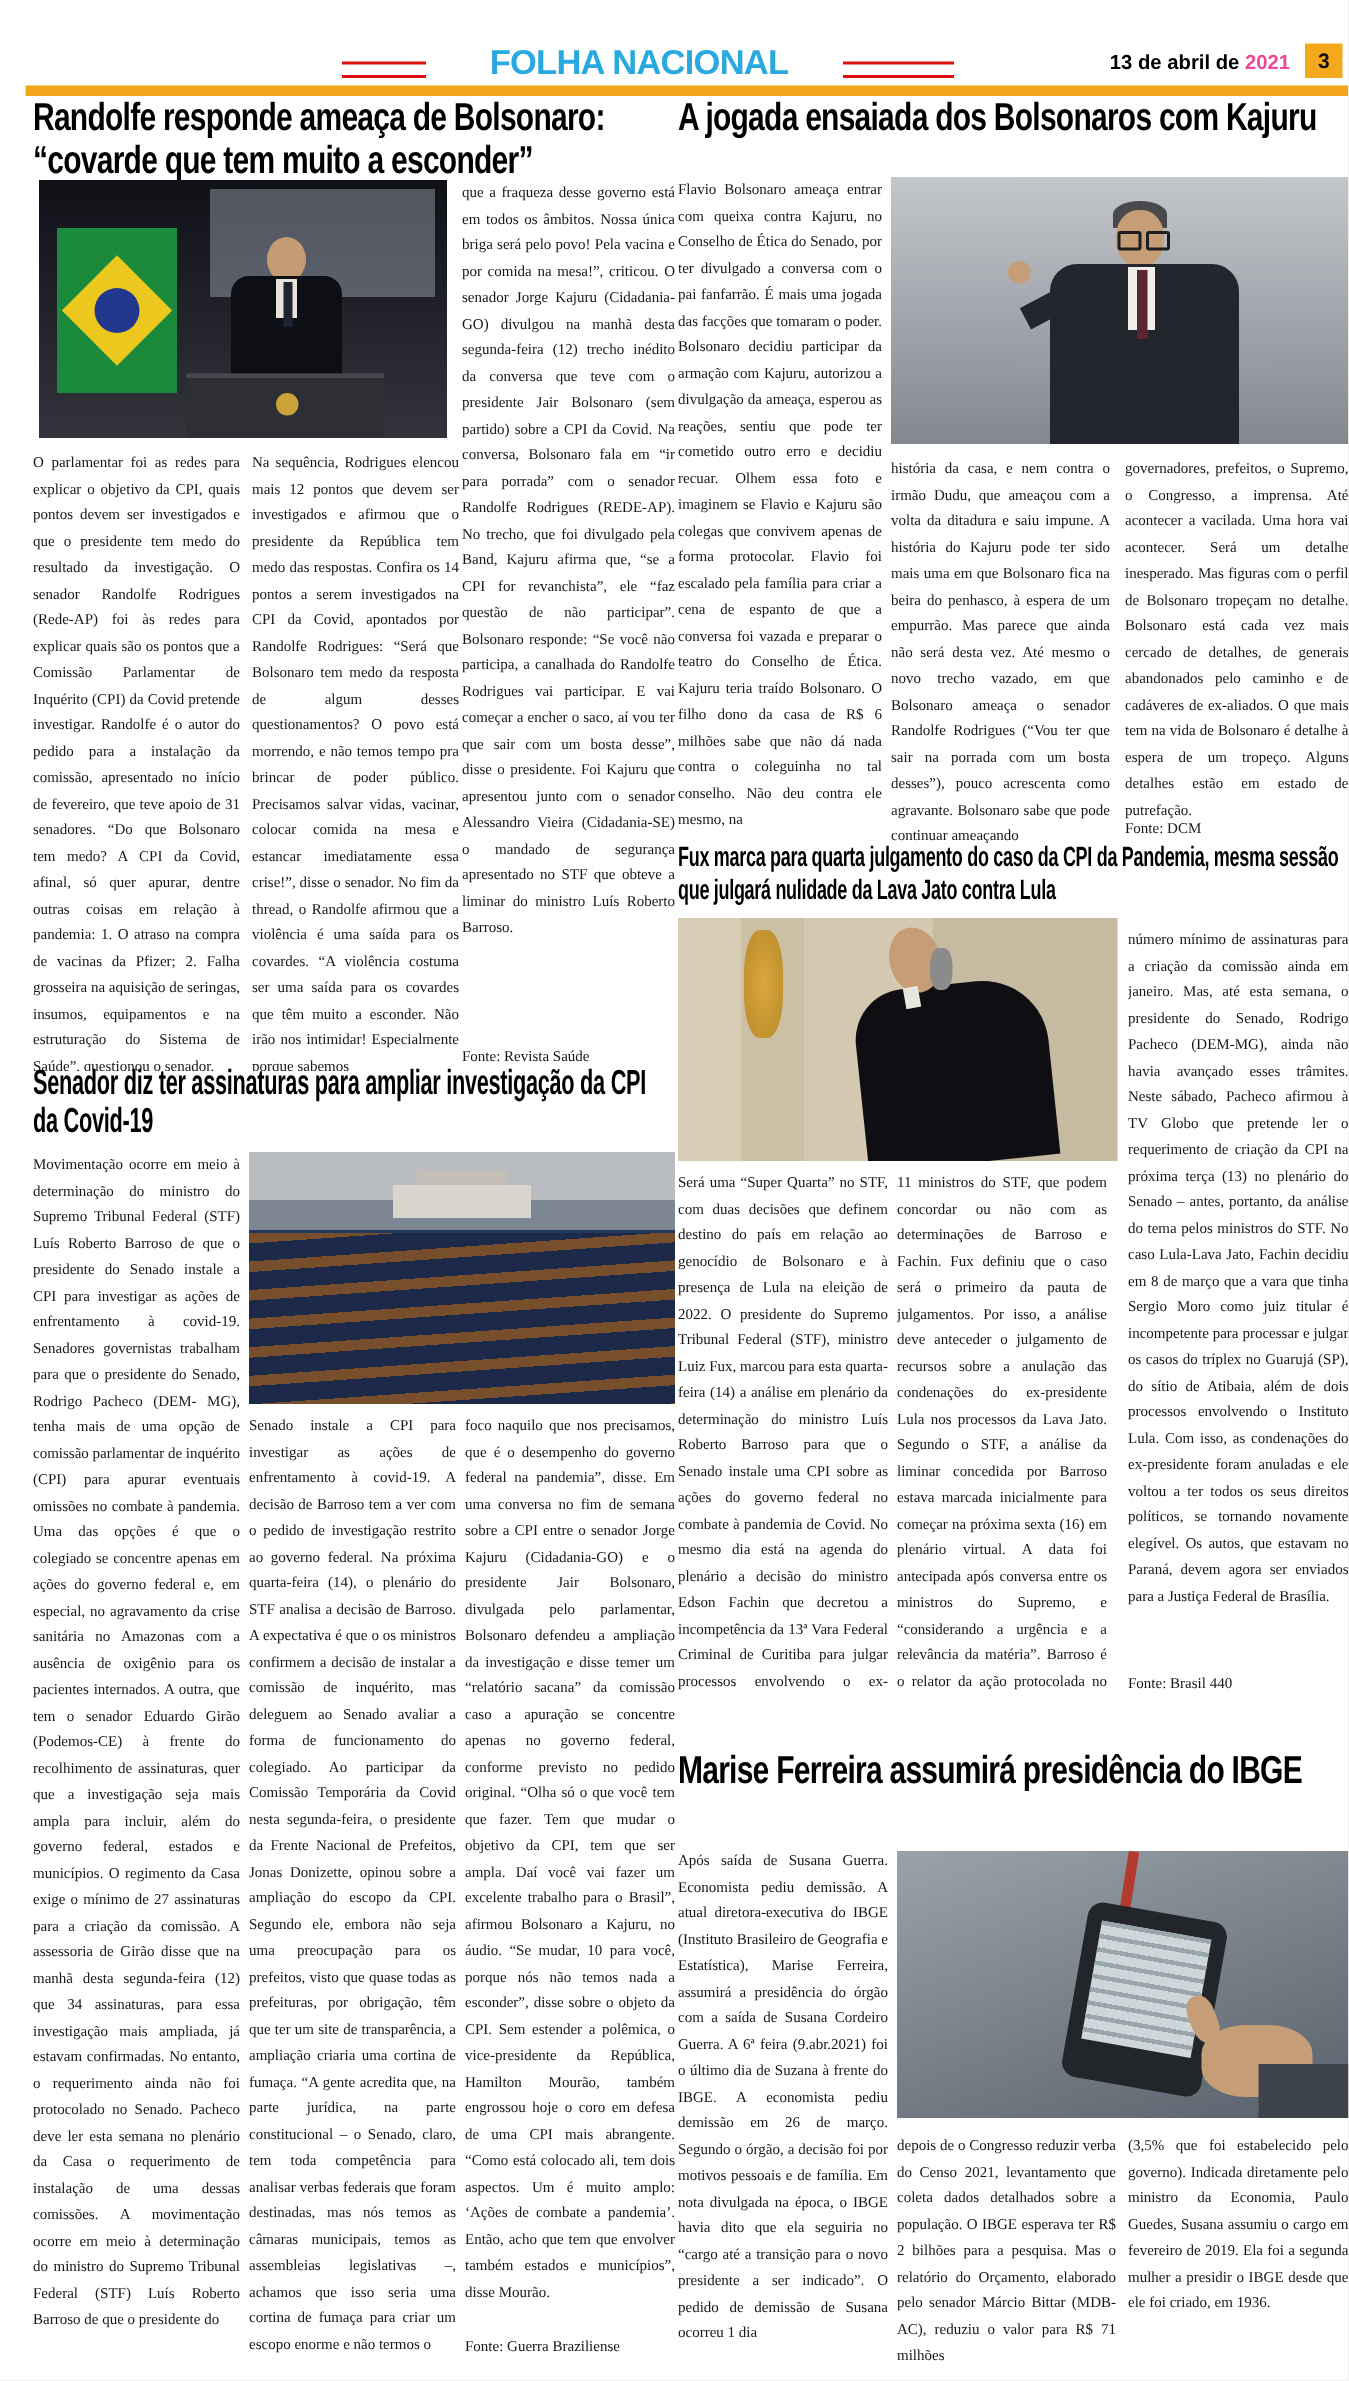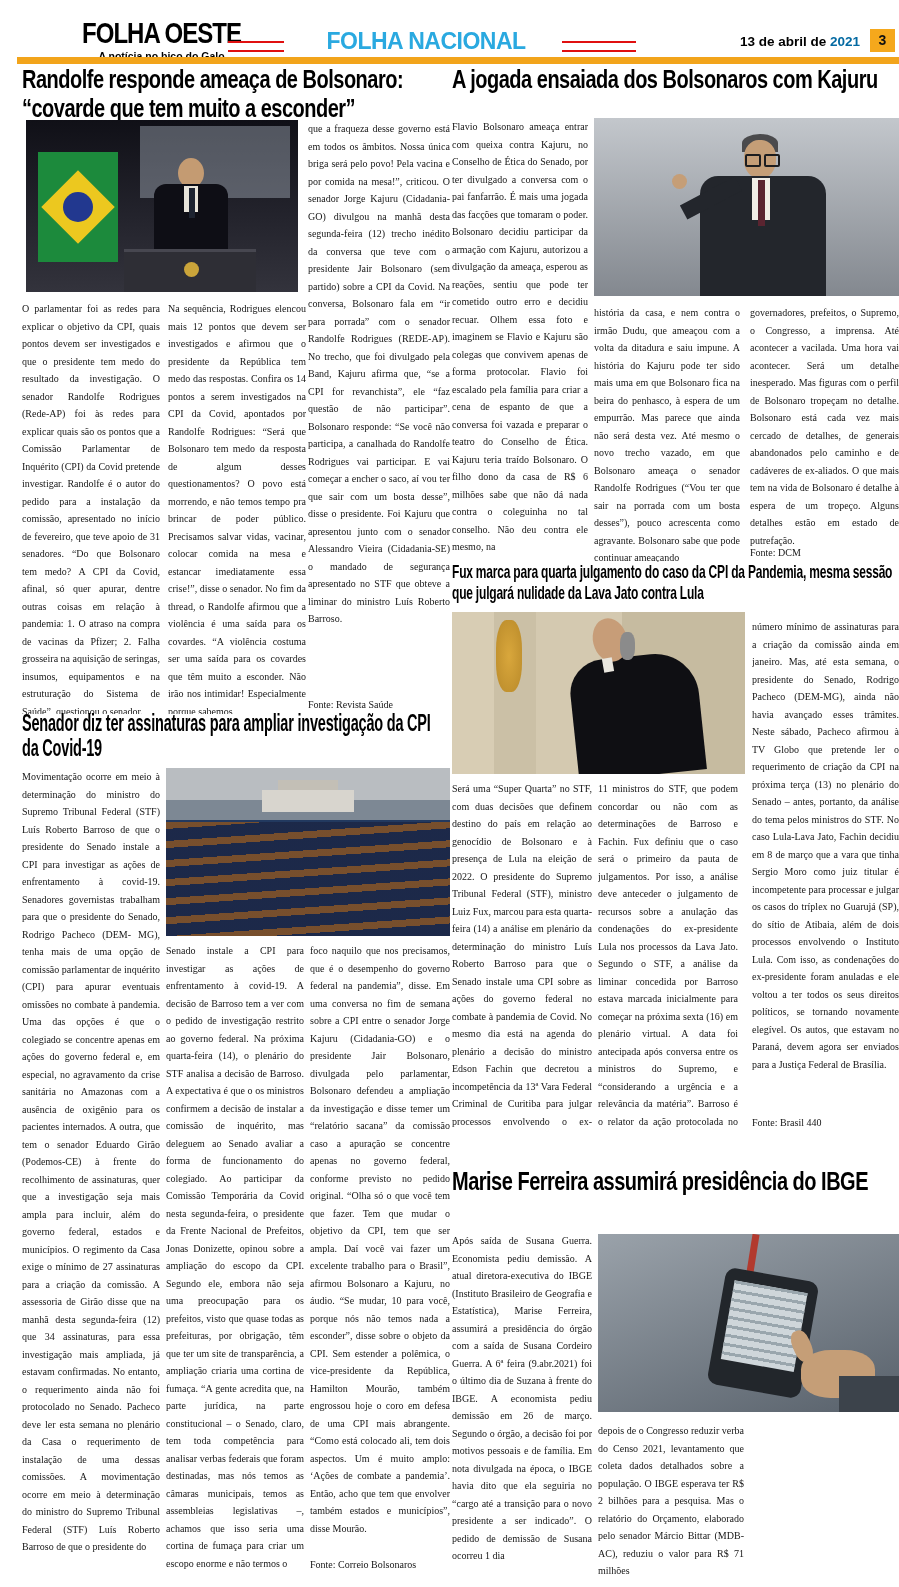--- a/index.html
+++ b/index.html
@@ -11,21 +11,21 @@
   .logo-title{font:700 24px/1 "Liberation Sans", sans-serif;letter-spacing:-1px;color:#000;
               transform:scaleY(1.25);transform-origin:top center;}
   .logo-tag{font:700 10.5px/1 "Liberation Sans", sans-serif;color:#000;margin-top:9px;}
   .section-title{position:absolute;left:308px;top:30px;width:236px;text-align:center;
               font:700 23px/1 "Liberation Sans", sans-serif;letter-spacing:-0.5px;color:#2AA9E0;}
   .dline{position:absolute;top:41px;height:7px;border-top:2.5px solid #E01010;border-bottom:2.5px solid #E01010;}
   .dline.l{left:228px;width:56px;}
   .dline.r{left:562px;width:74px;}
   .date-line{position:absolute;left:700px;top:35px;width:160px;text-align:right;
              font:700 13.5px/1 "Liberation Sans", sans-serif;color:#000;}
-  .date-year{color:#0369a1;}
+  .date-year{color:#ec4899;}
   .page-badge{position:absolute;left:870px;top:29px;width:25px;height:23px;background:#F5A81C;
               font:700 14px/23px "Liberation Sans", sans-serif;text-align:center;color:#111;}
   .rule-orange{position:absolute;left:17px;top:57px;width:882px;height:7px;background:#F2A41B;}
   
   .article{position:absolute;}
   .hl{position:absolute;left:0;top:0;color:#000;}
   .h-big{font:700 20px/1.08 "Liberation Sans", sans-serif;letter-spacing:-0.5px;
          transform:scaleY(1.3);transform-origin:top left;}
   .h-cond{font:700 14.5px/1.12 "Liberation Sans", sans-serif;letter-spacing:-0.2px;
          transform:scaleY(1.6);transform-origin:top left;}
@@ -81,24 +81,20 @@
   .ph-hand5{right:24px;bottom:14px;width:74px;height:48px;border-radius:40%;background:#C59E77;}
   .ph-thumb5{right:88px;bottom:50px;width:18px;height:32px;border-radius:40%;background:#C59E77;transform:rotate(-22deg);}
   .ph-cuff5{right:-6px;bottom:-6px;width:66px;height:42px;background:#3C434B;}
 </style>
 </head>
 <body>
 
 <div class="page">
 
   <div class="masthead">
-    <div class="logo">
-      <div class="logo-title">FOLHA OESTE</div>
-      <div class="logo-tag">A notícia no bico do Galo</div>
-    </div>
     <div class="dline l"></div>
     <div class="section-title">FOLHA NACIONAL</div>
     <div class="dline r"></div>
     <div class="date-line">
       <span>13 de abril de</span>
       <span class="date-year">2021</span>
     </div>
     <div class="page-badge">3</div>
     <div class="rule-orange"></div>
   </div>
@@ -171,35 +167,36 @@
     <div class="hl h-cond" style="width:428px;">Senador diz ter assinaturas para ampliar investigação da CPI da Covid-19</div>
     <div class="col" style="left:0;top:58px;width:138px;height:806px;">Movimentação ocorre em meio à determinação do ministro do Supremo Tribunal Federal (STF) Luís Roberto Barroso de que o presidente do Senado instale a CPI para investigar as ações de enfrentamento à covid-19. Senadores governistas trabalham para que o presidente do Senado, Rodrigo Pacheco (DEM- MG), tenha mais de uma opção de comissão parlamentar de inquérito (CPI) para apurar eventuais omissões no combate à pandemia. Uma das opções é que o colegiado se concentre apenas em ações do governo federal e, em especial, no agravamento da crise sanitária no Amazonas com a ausência de oxigênio para os pacientes internados. A outra, que tem o senador Eduardo Girão (Podemos-CE) à frente do recolhimento de assinaturas, quer que a investigação seja mais ampla para incluir, além do governo federal, estados e municípios. O regimento da Casa exige o mínimo de 27 assinaturas para a criação da comissão. A assessoria de Girão disse que na manhã desta segunda-feira (12) que 34 assinaturas, para essa investigação mais ampliada, já estavam confirmadas. No entanto, o requerimento ainda não foi protocolado no Senado. Pacheco deve ler esta semana no plenário da Casa o requerimento de instalação de uma dessas comissões. A movimentação ocorre em meio à determinação do ministro do Supremo Tribunal Federal (STF) Luís Roberto Barroso de que o presidente do</div>
     <div class="photo photo-senate" style="left:144px;top:58px;width:284px;height:168px;">
       <div class="ph ph-desks"></div>
       <div class="ph ph-dais2"></div>
       <div class="ph ph-dais"></div>
     </div>
     <div class="col" style="left:144px;top:232px;width:138px;height:632px;">Senado instale a CPI para investigar as ações de enfrentamento à covid-19. A decisão de Barroso tem a ver com o pedido de investigação restrito ao governo federal. Na próxima quarta-feira (14), o plenário do STF analisa a decisão de Barroso. A expectativa é que o os ministros confirmem a decisão de instalar a comissão de inquérito, mas deleguem ao Senado avaliar a forma de funcionamento do colegiado. Ao participar da Comissão Temporária da Covid nesta segunda-feira, o presidente da Frente Nacional de Prefeitos, Jonas Donizette, opinou sobre a ampliação do escopo da CPI. Segundo ele, embora não seja uma preocupação para os prefeitos, visto que quase todas as prefeituras, por obrigação, têm que ter um site de transparência, a ampliação criaria uma cortina de fumaça. “A gente acredita que, na parte jurídica, na parte constitucional – o Senado, claro, tem toda competência para analisar verbas federais que foram destinadas, mas nós temos as câmaras municipais, temos as assembleias legislativas –, achamos que isso seria uma cortina de fumaça para criar um escopo enorme e não termos o</div>
     <div class="col sourced" style="left:288px;top:232px;width:140px;height:632px;">
       <span>foco naquilo que nos precisamos, que é o desempenho do governo federal na pandemia”, disse. Em uma conversa no fim de semana sobre a CPI entre o senador Jorge Kajuru (Cidadania-GO) e o presidente Jair Bolsonaro, divulgada pelo parlamentar, Bolsonaro defendeu a ampliação da investigação e disse temer um “relatório sacana” da comissão caso a apuração se concentre apenas no governo federal, conforme previsto no pedido original. “Olha só o que você tem que fazer. Tem que mudar o objetivo da CPI, tem que ser ampla. Daí você vai fazer um excelente trabalho para o Brasil”, afirmou Bolsonaro a Kajuru, no áudio. “Se mudar, 10 para você, porque nós não temos nada a esconder”, disse sobre o objeto da CPI. Sem estender a polêmica, o vice-presidente da República, Hamilton Mourão, também engrossou hoje o coro em defesa de uma CPI mais abrangente. “Como está colocado ali, tem dois aspectos. Um é muito amplo: ‘Ações de combate a pandemia’. Então, acho que tem que envolver também estados e municípios”, disse Mourão.</span>
-      <span class="source">Fonte: Correio Bolsonaros</span>
+      <span class="source">Fonte: Guerra Braziliense</span>
     </div>
   </div>
 
   <div class="article" style="left:452px;top:1140px;width:447px;height:442px;margin-top:28px;">
     <div class="hl h-big" style="width:447px;">Marise Ferreira assumirá presidência do IBGE</div>
     <div class="col" style="left:0;top:64px;width:140px;height:372px;">Após saída de Susana Guerra. Economista pediu demissão. A atual diretora-executiva do IBGE (Instituto Brasileiro de Geografia e Estatística), Marise Ferreira, assumirá a presidência do órgão com a saída de Susana Cordeiro Guerra. A 6ª feira (9.abr.2021) foi o último dia de Suzana à frente do IBGE. A economista pediu demissão em 26 de março. Segundo o órgão, a decisão foi por motivos pessoais e de família. Em nota divulgada na época, o IBGE havia dito que ela seguiria no “cargo até a transição para o novo presidente a ser indicado”. O pedido de demissão de Susana ocorreu 1 dia</div>
     <div class="photo photo-ibge" style="left:146px;top:66px;width:301px;height:178px;">
       <div class="ph ph-lanyard"></div>
       <div class="ph ph-device">
         <div class="ph-devscreen"></div>
       </div>
       <div class="ph ph-thumb5"></div>
       <div class="ph ph-hand5"></div>
       <div class="ph ph-cuff5"></div>
     </div>
     <div class="col" style="left:146px;top:254px;width:146px;height:186px;">depois de o Congresso reduzir verba do Censo 2021, levantamento que coleta dados detalhados sobre a população. O IBGE esperava ter R$ 2 bilhões para a pesquisa. Mas o relatório do Orçamento, elaborado pelo senador Márcio Bittar (MDB-AC), reduziu o valor para R$ 71 milhões</div>
     <div class="col sourced" style="left:300px;top:254px;width:147px;height:186px;">
+      <span>(3,5% que foi estabelecido pelo governo). Indicada diretamente pelo ministro da Economia, Paulo Guedes, Susana assumiu o cargo em fevereiro de 2019. Ela foi a segunda mulher a presidir o IBGE desde que ele foi criado, em 1936.</span>
       <span class="source">Fonte: Poder 360</span>
     </div>
   </div>
 
 </div>
 
 </body></html>

